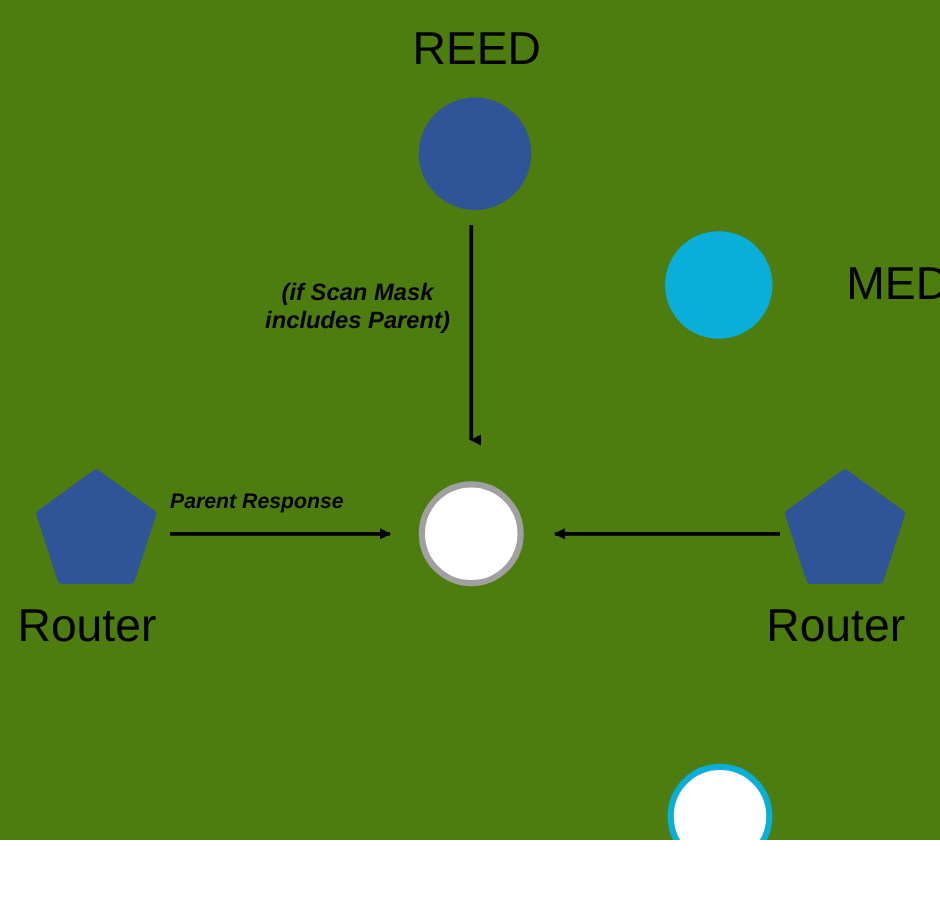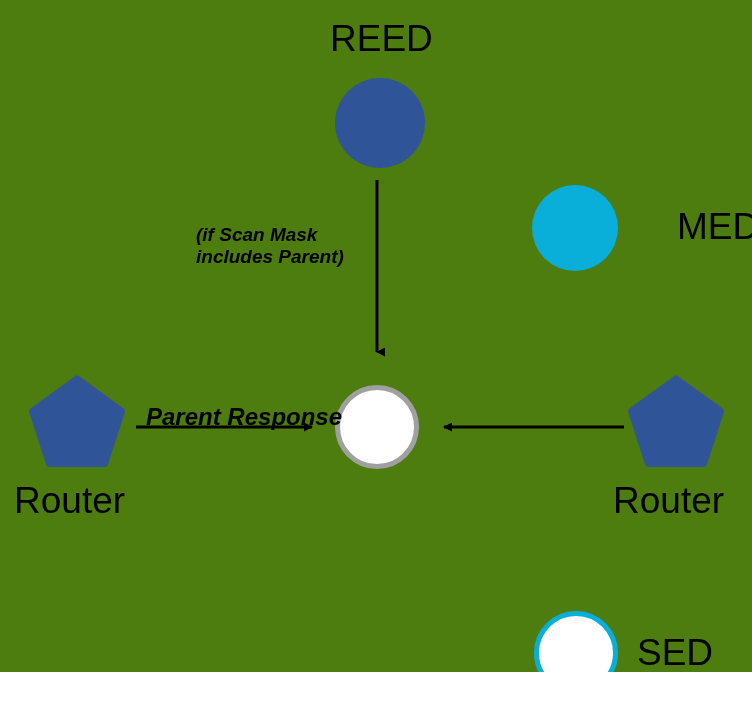--- a/index.html
+++ b/index.html
@@ -45,28 +45,28 @@
   #label-reed   { left: 330px; top: 20px;  }
   #label-med    { left: 632px; top: 208px; margin-left: 45px; }
   #label-router-left  { left: 14px;  top: 482px; }
   #label-router-right { left: 613px; top: 482px; }
   #label-sed    { left: 637px; top: 634px; }
 
   #label-scan-mask {
     left: 196px;
     top: 224px;
     font-size: 19px;
+    text-align: center;
     width: 180px;
     white-space: normal;
   }
   #label-parent-response {
-    left: 146px;
+    left: 136px;
     top: 391px;
-    font-size: 24px;
-    margin-top: 12px;
+    font-size: 17px;
   }
 </style>
 </head>
 <body>
 
 <div id="canvas">
 
   <svg id="diagram-svg" viewBox="0 0 752 720" xmlns="http://www.w3.org/2000/svg">
     <defs>
       <marker id="arrowhead-down" markerWidth="9" markerHeight="9" refX="4.5" refY="8" orient="auto" markerUnits="userSpaceOnUse">
@@ -100,21 +100,20 @@
   </svg>
 
   <div class="node-label" id="label-reed">REED</div>
 
   <div class="node-label" id="label-med">MED</div>
 
   <div class="node-label" id="label-router-left">Router</div>
 
   <div class="node-label" id="label-router-right">Router</div>
 
-  <div class="node-label" id="label-sed">SED</div>
 
   <div class="edge-label" id="label-scan-mask">
     <div>(if Scan Mask</div>
     <div>includes Parent)</div>
   </div>
 
   <div class="edge-label" id="label-parent-response">Parent Response</div>
 
 </div>
 

